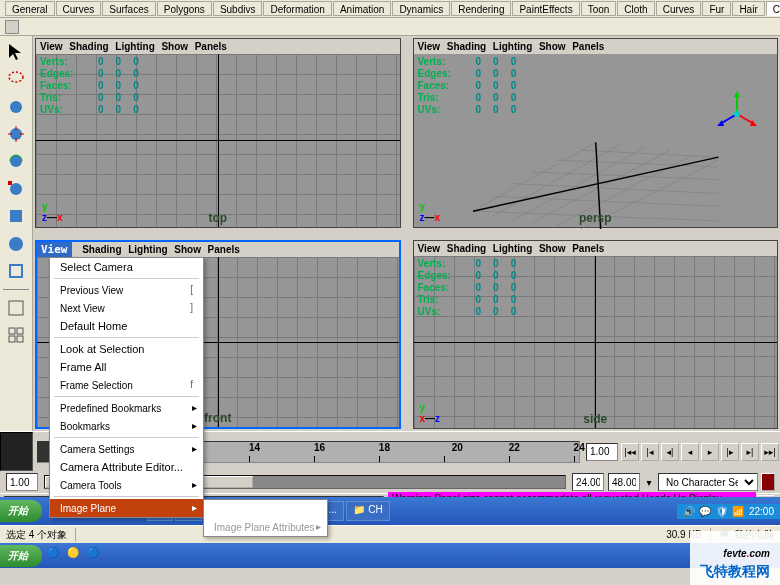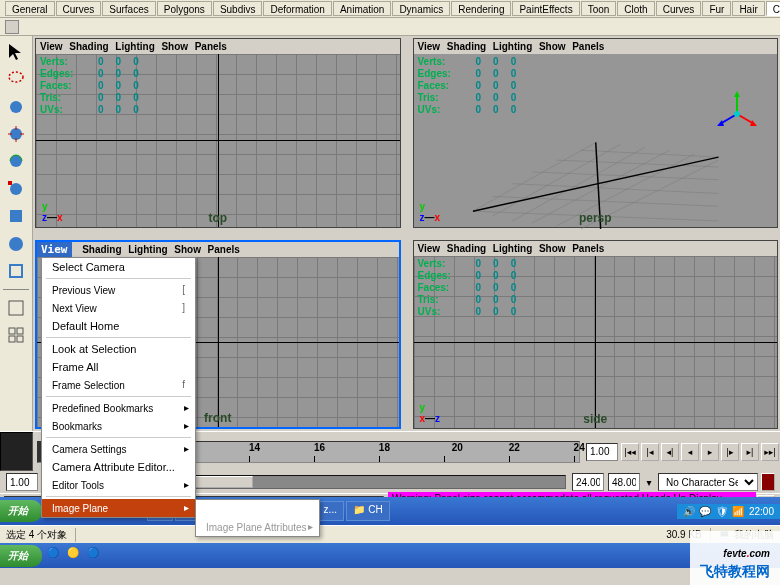--- a/index.html
+++ b/index.html
@@ -223,37 +223,37 @@
 
     <div class="vp active">
       <div style="background:#d4d0c8;padding:0"><span class="vpmenu hl">View</span><span class="vpmenu" style="display:inline"> <span>Shading</span> <span>Lighting</span> <span>Show</span> <span>Panels</span></span></div>
       <div class="vpcanvas">
         <div class="grid-lines"></div>
           <div class="grid-axis-h"></div>
           <div class="grid-axis-v"></div>
         <div class="vplabel">front</div>
       </div>
 
-      <div class="ctx-menu" style="top:15px;left:4px">
+      <div class="ctx-menu" style="top:15px;left:12px">
         <div class="ctx-item">Select Camera</div>
         <div class="ctx-sep"></div>
         <div class="ctx-item"><span>Previous View</span><span class="ctx-key">[</span></div>
         <div class="ctx-item"><span>Next View</span><span class="ctx-key">]</span></div>
         <div class="ctx-item">Default Home</div>
         <div class="ctx-sep"></div>
         <div class="ctx-item">Look at Selection</div>
         <div class="ctx-item">Frame All</div>
         <div class="ctx-item"><span>Frame Selection</span><span class="ctx-key">f</span></div>
         <div class="ctx-sep"></div>
         <div class="ctx-item"><span>Predefined Bookmarks</span><span class="ctx-arrow">▸</span></div>
         <div class="ctx-item"><span>Bookmarks</span><span class="ctx-arrow">▸</span></div>
         <div class="ctx-sep"></div>
         <div class="ctx-item"><span>Camera Settings</span><span class="ctx-arrow">▸</span></div>
         <div class="ctx-item">Camera Attribute Editor...</div>
-        <div class="ctx-item"><span>Editor Tools</span><span class="ctx-arrow">▸</span></div>
+        <div class="ctx-item"><span>Camera Tools</span><span class="ctx-arrow">▸</span></div>
         <div class="ctx-sep"></div>
         <div class="ctx-item hl"><span>Image Plane</span><span class="ctx-arrow" style="color:#fff">▸</span>
           <div class="submenu">
             <div class="ctx-item">Import Image...</div>
             <div class="ctx-item disabled"><span>Image Plane Attributes</span><span class="ctx-arrow">▸</span></div>
           </div>
         </div>
       </div>
     </div>
 

